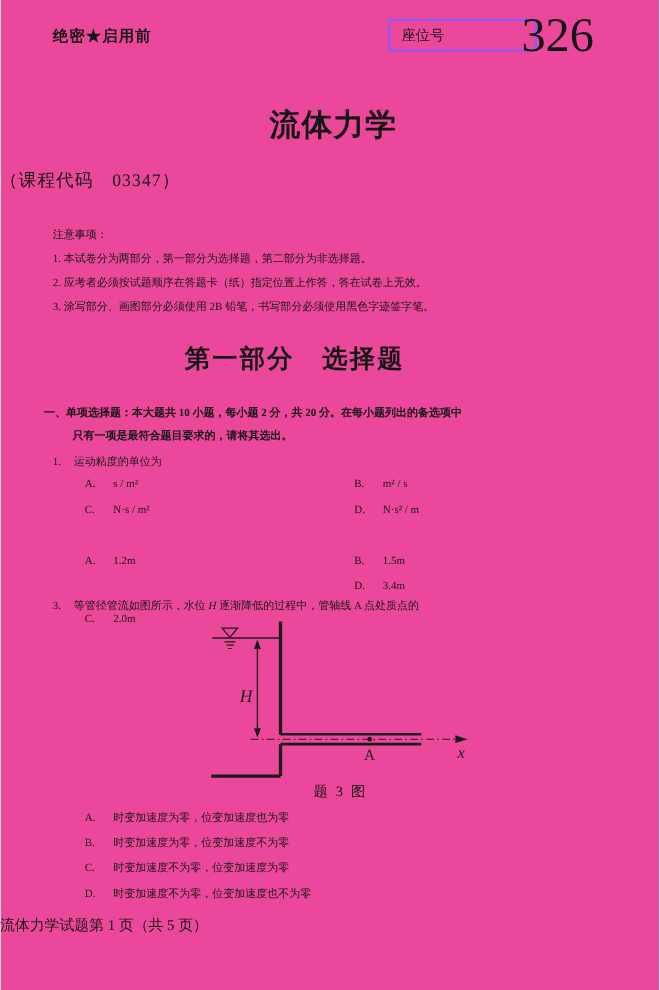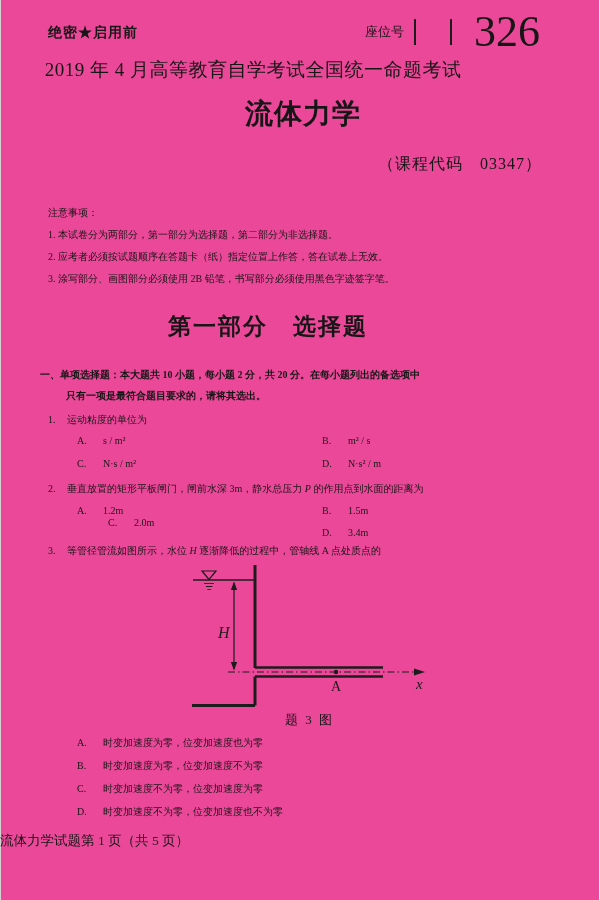--- a/index.html
+++ b/index.html
@@ -7,28 +7,28 @@
     position:relative; width:600px; height:900px; background:#ec4899;
     font-family:"Liberation Serif","DejaVu Serif",serif; color:#161616;
     overflow:hidden;
   }
   .page::before { content:""; position:absolute; left:0; top:0; bottom:0; width:1px; background:#d4d4d4; }
   .page::after  { content:""; position:absolute; right:0; top:0; bottom:0; width:1px; background:#ececec; }
   .abs { position:absolute; white-space:nowrap; }
   .body-text { font-size:10px; }
   
   .secret { left:48px; top:24px; font-size:14px; font-weight:bold; letter-spacing:1px; }
-  .seatbox { left:353px; top:17px; width:135px; height:30px; border:2px solid #ec4899;
-             box-sizing:border-box; display:flex; }
+  .seatbox { left:353px; top:17px; width:135px; height:30px; border:2px solid #8b5cf6;
+             box-sizing:border-box; display:flex;align-items:center; }
   .seat-label { width:59px; display:flex; align-items:center; justify-content:center; font-size:13px; }
   .seat-cell { flex:1; border-left:2px solid #1c1c1c; }
   .paper-no { left:474px; top:9px; font-size:44px; line-height:1.05; }
   .title1 { left:0; top:57px; width:506px; text-align:center; font-size:19px; letter-spacing:0.5px; }
   .title2 { left:0; top:95px; width:544px; text-align:center; font-size:28px; font-weight:bold; letter-spacing:1px;margin-left:31px; }
-  .course { left:0; top:154px; width:542px; text-align:right; font-size:16px; letter-spacing:1px; }
+  .course { left:0; top:154px; width:542px; text-align:left; font-size:16px; letter-spacing:1px; }
   
   .notes-heading { left:48px; top:206px; }
   .note-item-0 { left:48px; top:228px; }
   .note-item-1 { left:48px; top:250px; }
   .note-item-2 { left:48px; top:272px; }
   
   .part1-heading { left:0; top:311px; width:536px; text-align:center; font-size:23px; font-weight:bold; letter-spacing:2px; }
   .intro1 { left:40px; top:368px; font-weight:bold; }
   .intro2 { left:66px; top:389px; font-weight:bold; }
   .qnum { display:inline-block; width:19px; }
@@ -49,21 +49,20 @@
   <div class="abs secret">绝密★启用前</div>
 
   <div class="abs seatbox">
     <div class="seat-label">座位号</div>
     <div class="seat-cell"></div>
     <div class="seat-cell"></div>
   </div>
 
   <div class="abs paper-no">326</div>
 
-  <div class="abs title1">2019 年 4 月高等教育自学考试全国统一命题考试</div>
   <div class="abs title2">流体力学</div>
   <div class="abs course">（课程代码　03347）</div>
 
   <div class="abs body-text notes-heading">注意事项：</div>
   <div class="abs body-text note-item-0">1. 本试卷分为两部分，第一部分为选择题，第二部分为非选择题。</div>
   <div class="abs body-text note-item-1">2. 应考者必须按试题顺序在答题卡（纸）指定位置上作答，答在试卷上无效。</div>
   <div class="abs body-text note-item-2">3. 涂写部分、画图部分必须使用 2B 铅笔，书写部分必须使用黑色字迹签字笔。</div>
 
   <div class="abs part1-heading">第一部分　选择题</div>
   <div class="abs body-text intro1">一、单项选择题：本大题共 10 小题，每小题 2 分，共 20 分。在每小题列出的备选项中</div>
@@ -78,30 +77,27 @@
   <div class="abs body-text" style="left:322px; top:435px;">
     <span class="opt-label">B.</span><span>m² / s</span>
   </div>
   <div class="abs body-text" style="left:77px; top:458px;">
     <span class="opt-label">C.</span><span>N·s / m²</span>
   </div>
   <div class="abs body-text" style="left:322px; top:458px;">
     <span class="opt-label">D.</span><span>N·s² / m</span>
   </div>
 
-  <div class="abs body-text" style="left:48px; top:482px;">
-    <span class="qnum">2.</span><span>垂直放置的矩形平板闸门，闸前水深 3m，静水总压力 </span><span class="var">P</span><span> 的作用点到水面的距离为</span>
-  </div>
   <div class="abs body-text" style="left:77px; top:505px;">
     <span class="opt-label">A.</span><span>1.2m</span>
   </div>
   <div class="abs body-text" style="left:322px; top:505px;">
     <span class="opt-label">B.</span><span>1.5m</span>
   </div>
-  <div class="abs body-text" style="left:77px; top:517px;margin-left:31px;">
+  <div class="abs body-text" style="left:77px; top:557px;">
     <span class="opt-label">C.</span><span>2.0m</span>
   </div>
   <div class="abs body-text" style="left:322px; top:527px;">
     <span class="opt-label">D.</span><span>3.4m</span>
   </div>
 
   <div class="abs body-text" style="left:48px; top:544px;">
     <span class="qnum">3.</span><span>等管径管流如图所示，水位 </span><span class="var">H</span><span> 逐渐降低的过程中，管轴线 A 点处质点的</span>
   </div>
 

